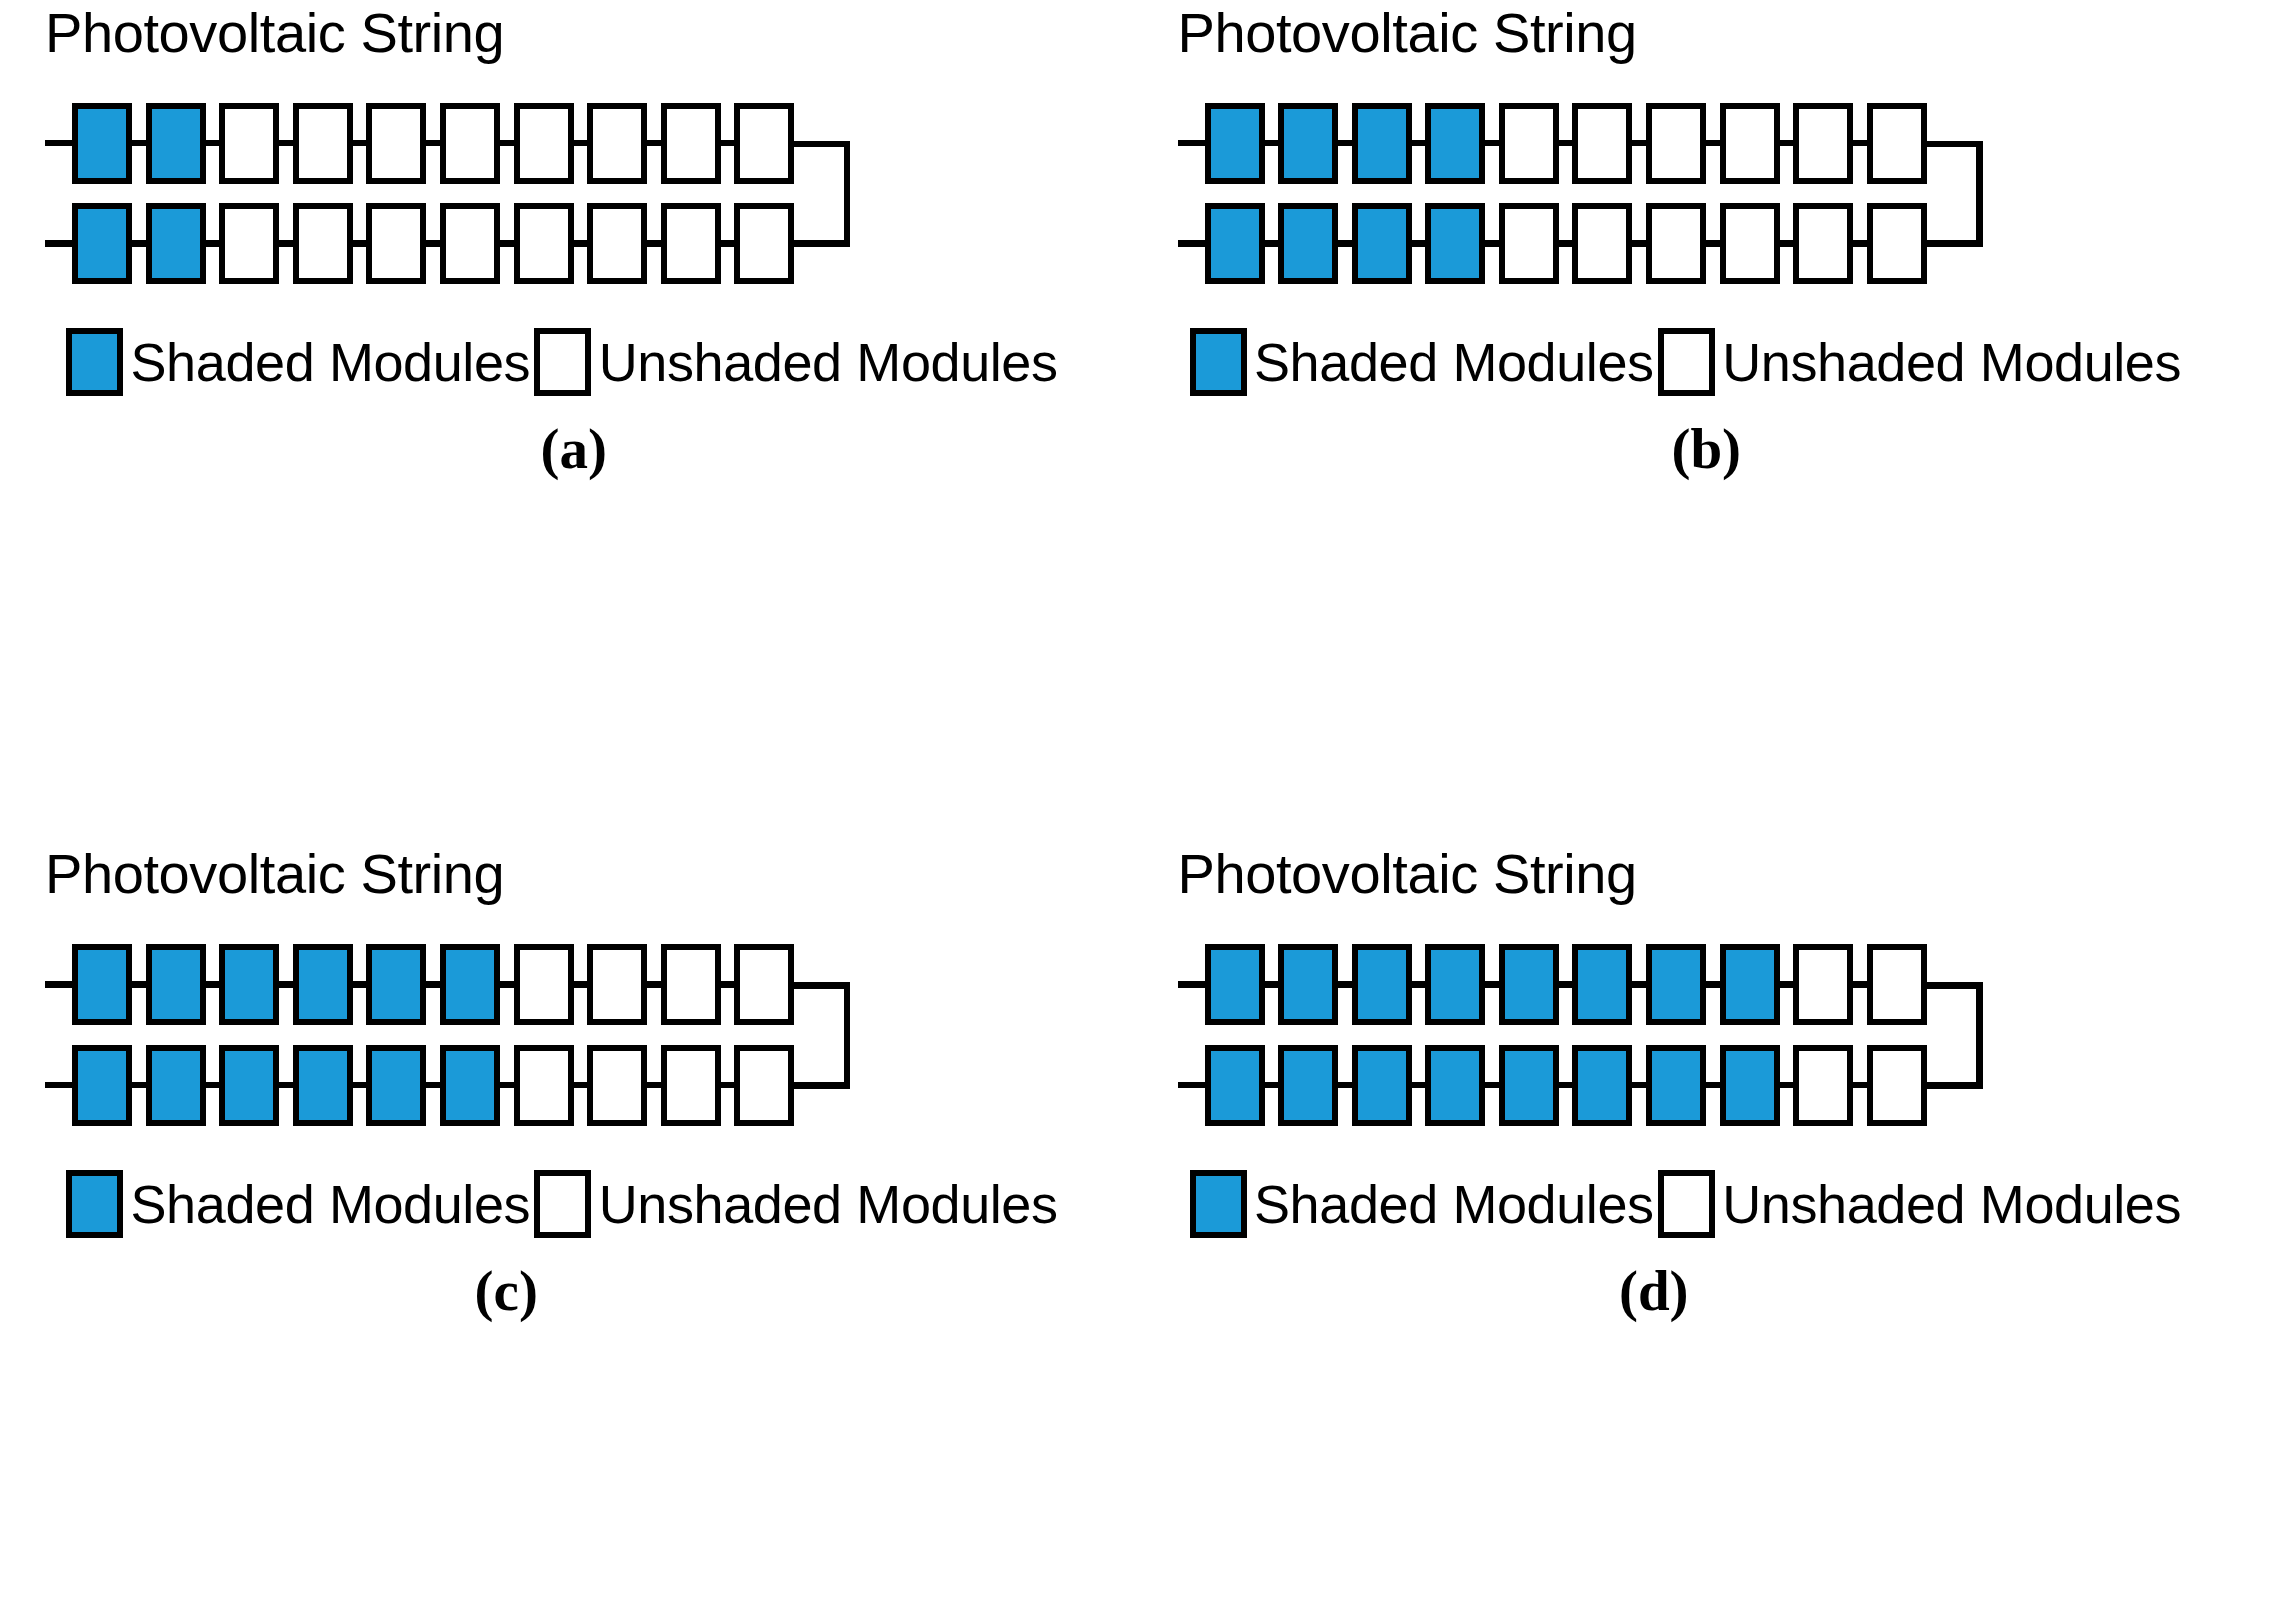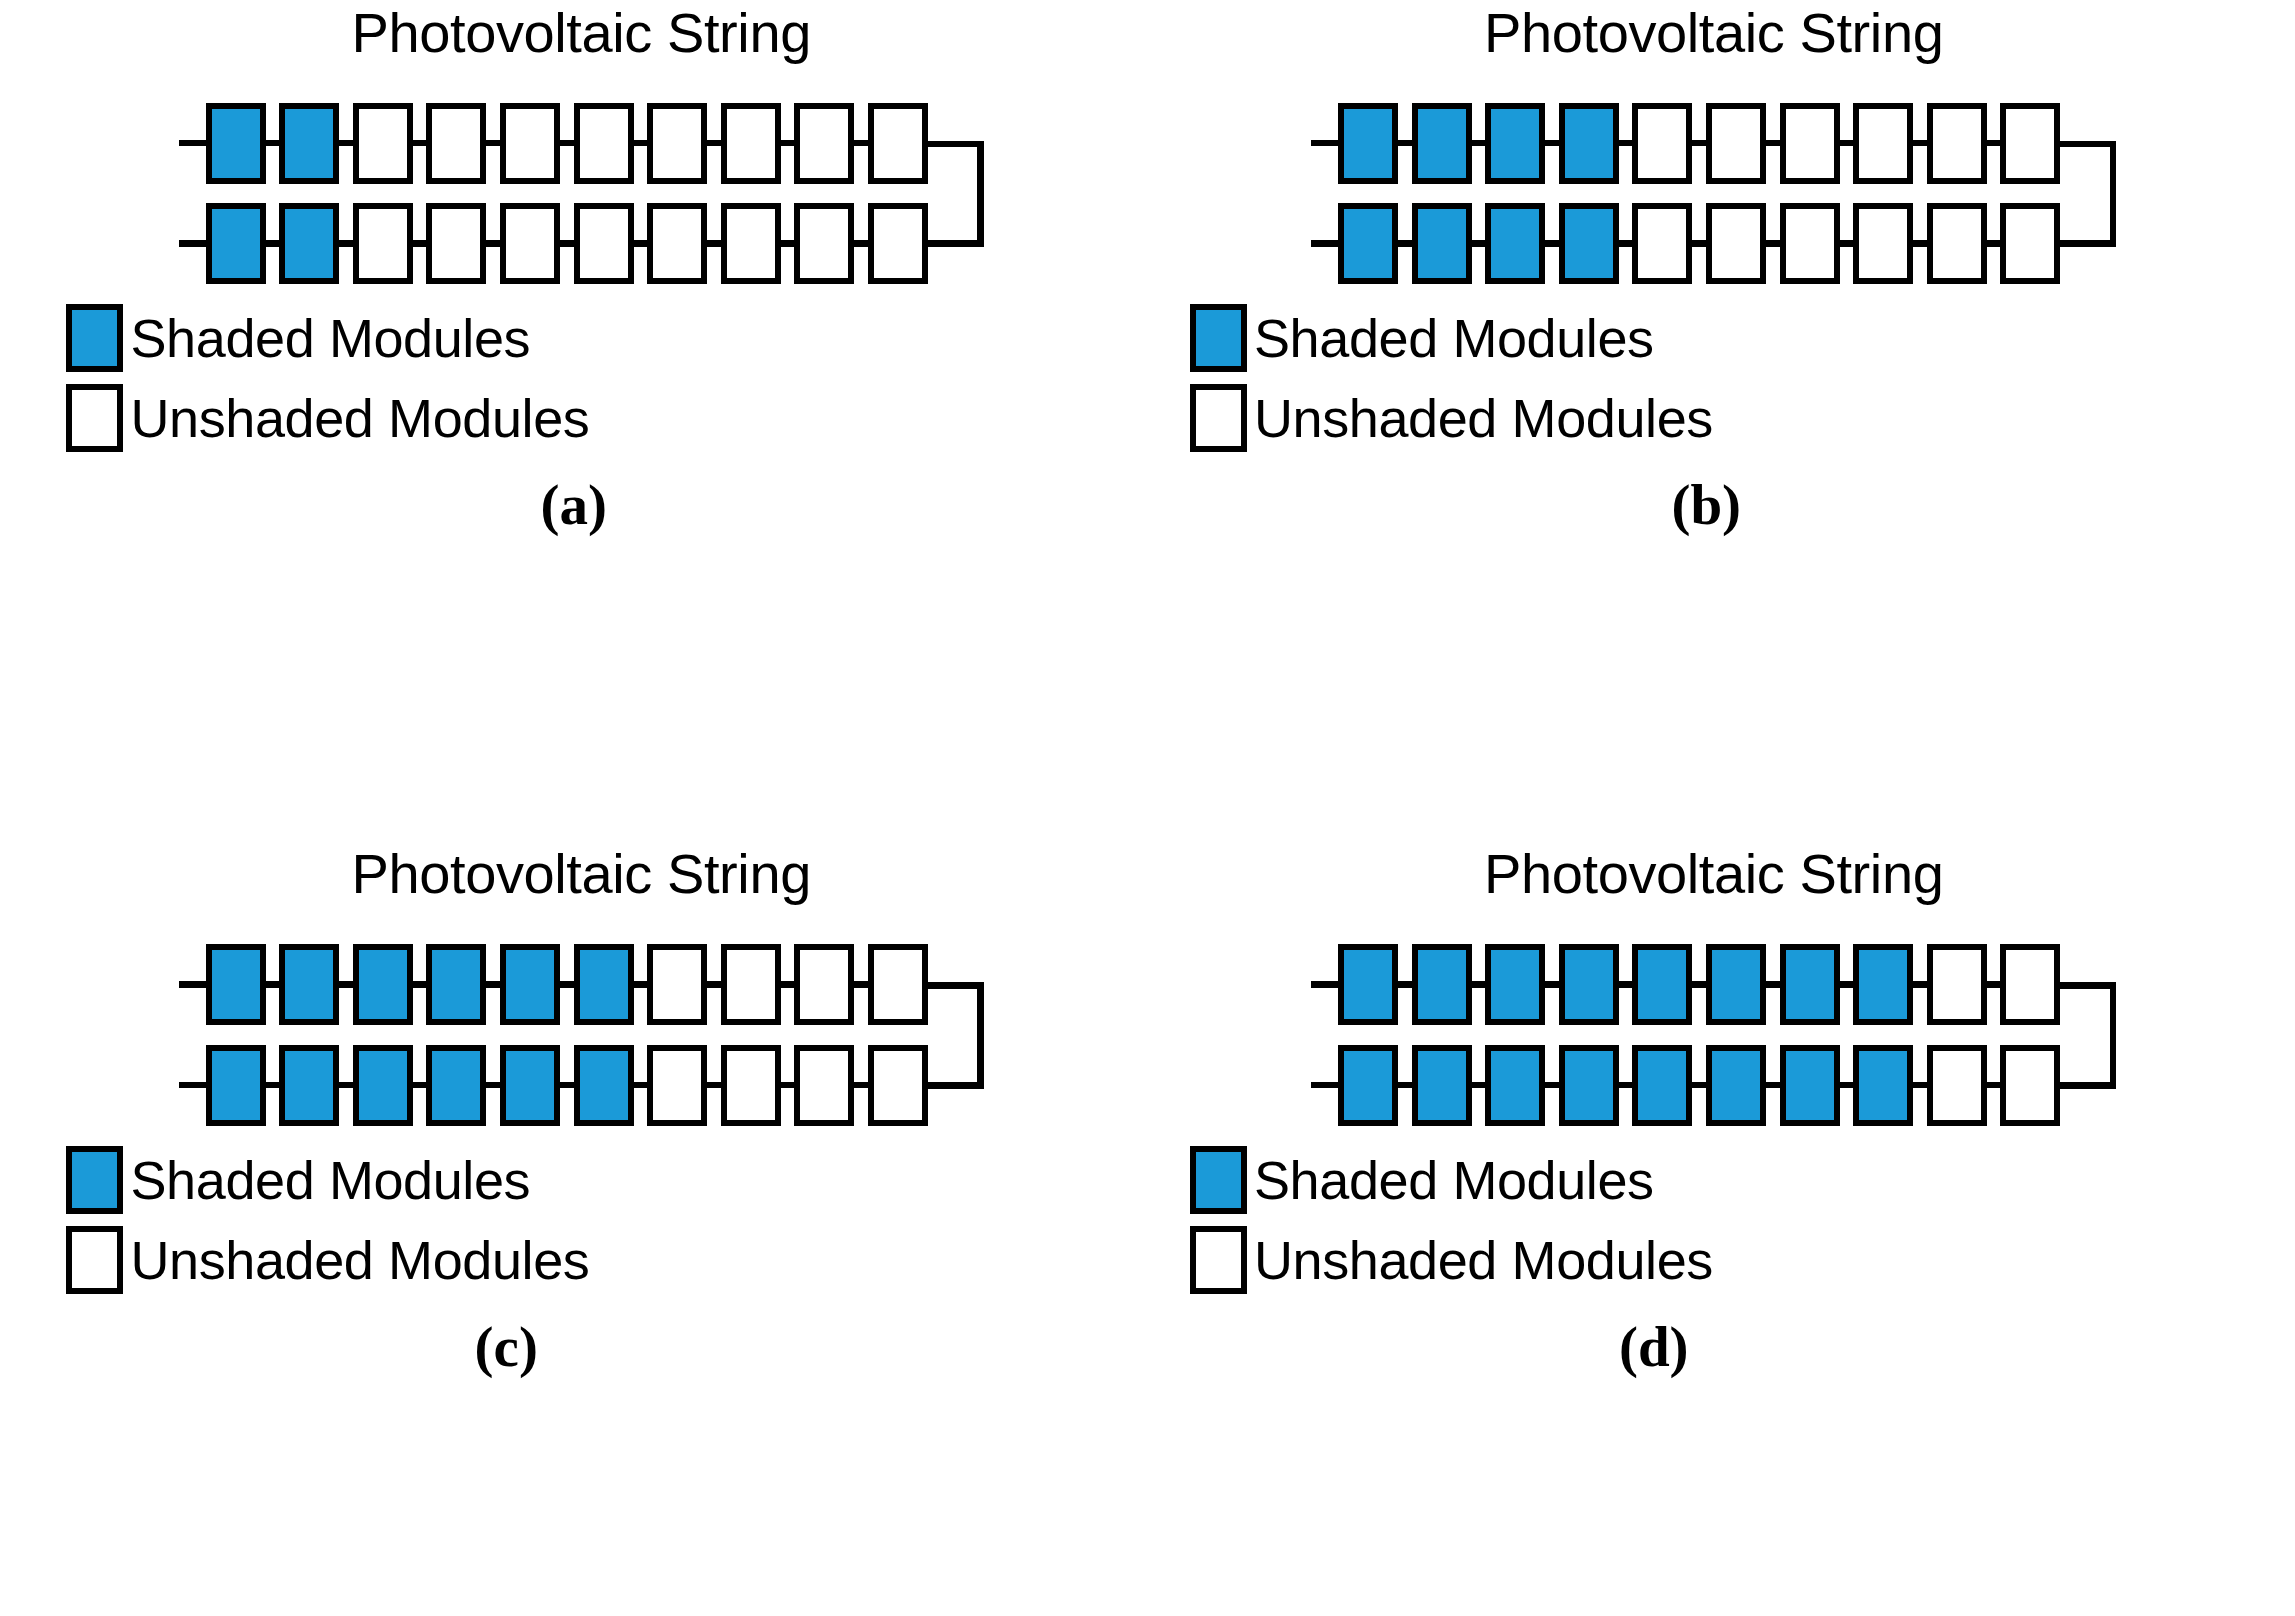--- a/index.html
+++ b/index.html
@@ -21,21 +21,21 @@
     display: grid;
     grid-template-columns: 1fr 1fr;
     grid-template-rows: 1fr 1fr;
     box-sizing: border-box;
   }
 
   .panel {
     position: relative;
     display: flex;
     flex-direction: column;
-    align-items: center;
+    align-items: flex-start;
     box-sizing: border-box;
   }
 
   .panel-a { padding: 4.5px 30px 0 45px; }
   .panel-b { padding: 4.5px 45px 0 30px; }
   .panel-c { padding: 38px 30px 0 45px; }
   .panel-d { padding: 38px 45px 0 30px; }
 
   .panel-title {
     font-size: 56px;
@@ -111,25 +111,25 @@
     position: absolute;
     right: 0;
     top: 38px;
     bottom: 37px;
     width: 6.8px;
     background: #000000;
   }
 
   
   .legend {
-    margin-top: 20px;
+    margin-top: 44px;
     align-self: flex-start;
     display: flex;
-    flex-direction: column;
-    gap: 12px;
+    flex-direction: row;
+    gap: 4px;
   }
   .panel-a .legend { margin-left: 21px; }
   .panel-b .legend { margin-left: 12px; }
   .panel-c .legend { margin-left: 21px; }
   .panel-d .legend { margin-left: 12px; }
 
   .legend-item {
     display: flex;
     align-items: center;
     gap: 7.5px;

